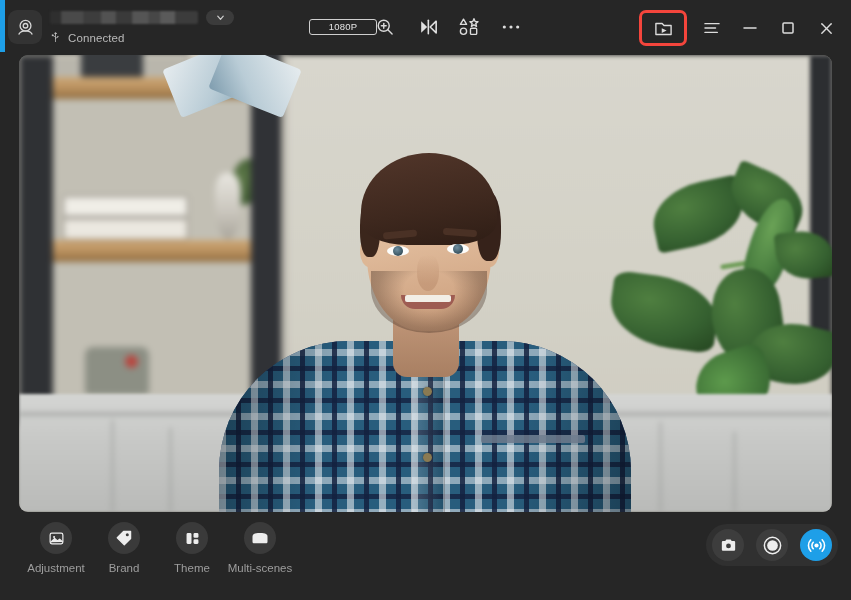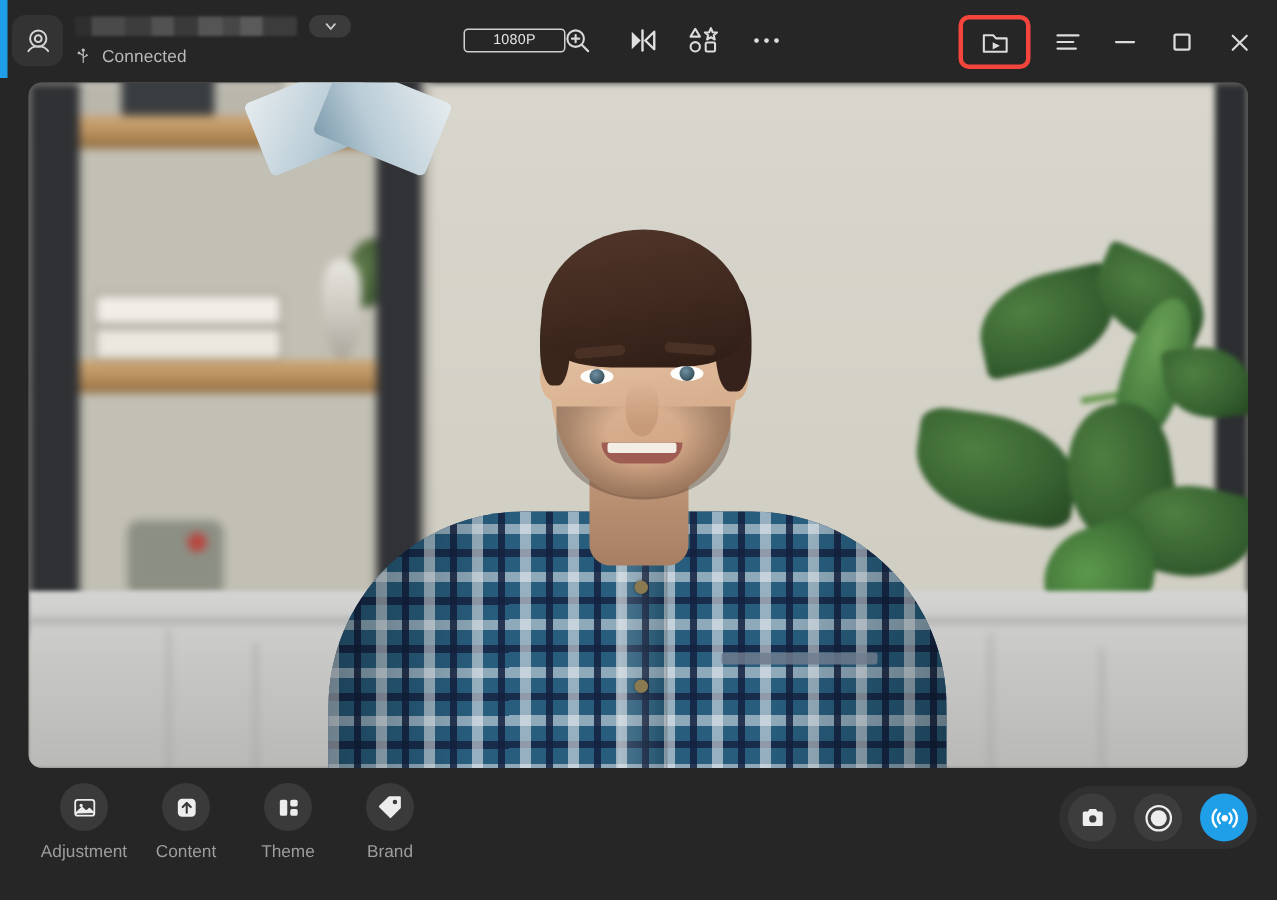--- a/index.html
+++ b/index.html
@@ -528,52 +528,50 @@
             <rect x="3" y="4.5" width="18" height="15" rx="2.4"></rect>
             <circle cx="8.6" cy="9.8" r="1.5" fill="#ededed" stroke="none"></circle>
             <path d="M3.6 17.4 L9.4 11.8 L13.4 15.6 L16.4 12.9 L20.6 17" fill="#ededed" stroke="#ededed"></path>
           </svg>
         </div>
         <div class="feature-lbl">Adjustment</div>
       </div>
 
 
 
+
       <div class="feature">
         <div class="feature-ico">
-          <svg width="17" height="17" viewBox="0 0 24 24" fill="none" stroke="#ededed" stroke-width="1.8" stroke-linecap="round" stroke-linejoin="round">
-            <rect x="3.6" y="3.6" width="16.8" height="16.8" rx="4" fill="#ededed" stroke="none"></rect>
-            <line x1="12" y1="16.6" x2="12" y2="7.8" stroke="#3a3a3a" stroke-width="2"></line>
-            <polyline points="8.2,11.4 12,7.6 15.8,11.4" stroke="#3a3a3a" stroke-width="2"></polyline>
+          <svg width="18" height="18" viewBox="0 0 24 24" fill="none" stroke="#ededed" stroke-width="1.7" stroke-linejoin="round">
+            <path d="M11.4 3.2 L20.8 3.2 L20.8 12.6 L12.4 21 L3 11.6 Z" fill="#ededed" stroke="#ededed"></path>
+            <circle cx="16.4" cy="7.6" r="2" fill="#3a3a3a" stroke="none"></circle>
           </svg>
         </div>
-        <div class="feature-lbl">Content</div>
+        <div class="feature-lbl">Brand</div>
       </div>
 
       <div class="feature">
         <div class="feature-ico">
           <svg width="17" height="17" viewBox="0 0 24 24">
             <rect x="3.6" y="4.4" width="7" height="15.2" rx="1.8" fill="#ededed"></rect>
             <rect x="13.4" y="4.4" width="7" height="6.4" rx="1.8" fill="#ededed"></rect>
             <rect x="13.4" y="13.2" width="7" height="6.4" rx="1.8" fill="#ededed"></rect>
           </svg>
         </div>
         <div class="feature-lbl">Theme</div>
       </div>
 
       <div class="feature">
         <div class="feature-ico">
-          <svg width="18" height="18" viewBox="0 0 24 24" fill="none" stroke="#ededed" stroke-width="1.7" stroke-linejoin="round">
-            <path d="M11.4 3.2 L20.8 3.2 L20.8 12.6 L12.4 21 L3 11.6 Z" fill="#ededed" stroke="#ededed"></path>
-            <circle cx="16.4" cy="7.6" r="2" fill="#3a3a3a" stroke="none"></circle>
+          <svg width="20" height="16" viewBox="0 0 24 18">
+            <path d="M3 7.4 C3 4.6 5 3 12 3 C19 3 21 4.6 21 7.4 L21 13.4 C21 14.6 20.2 15.2 19 15.2 L5 15.2 C3.8 15.2 3 14.6 3 13.4 Z" fill="#ededed"></path>
           </svg>
         </div>
-        <div class="feature-lbl">Brand</div>
-      </div>
-
+        <div class="feature-lbl">Multi-scenes</div>
+      </div>
 
     </div>
 
     <div class="action-group">
 
       <div class="action-btn">
         <svg width="17" height="15" viewBox="0 0 24 20">
           <path d="M2.6 5.4 C2.6 4.2 3.4 3.6 4.6 3.6 L7.4 3.6 L9 1.4 L15 1.4 L16.6 3.6 L19.4 3.6 C20.6 3.6 21.4 4.2 21.4 5.4 L21.4 15.6 C21.4 16.8 20.6 17.4 19.4 17.4 L4.6 17.4 C3.4 17.4 2.6 16.8 2.6 15.6 Z" fill="#ededed"></path>
           <circle cx="12" cy="10.6" r="3.4" fill="#3d3d3d"></circle>
         </svg>

